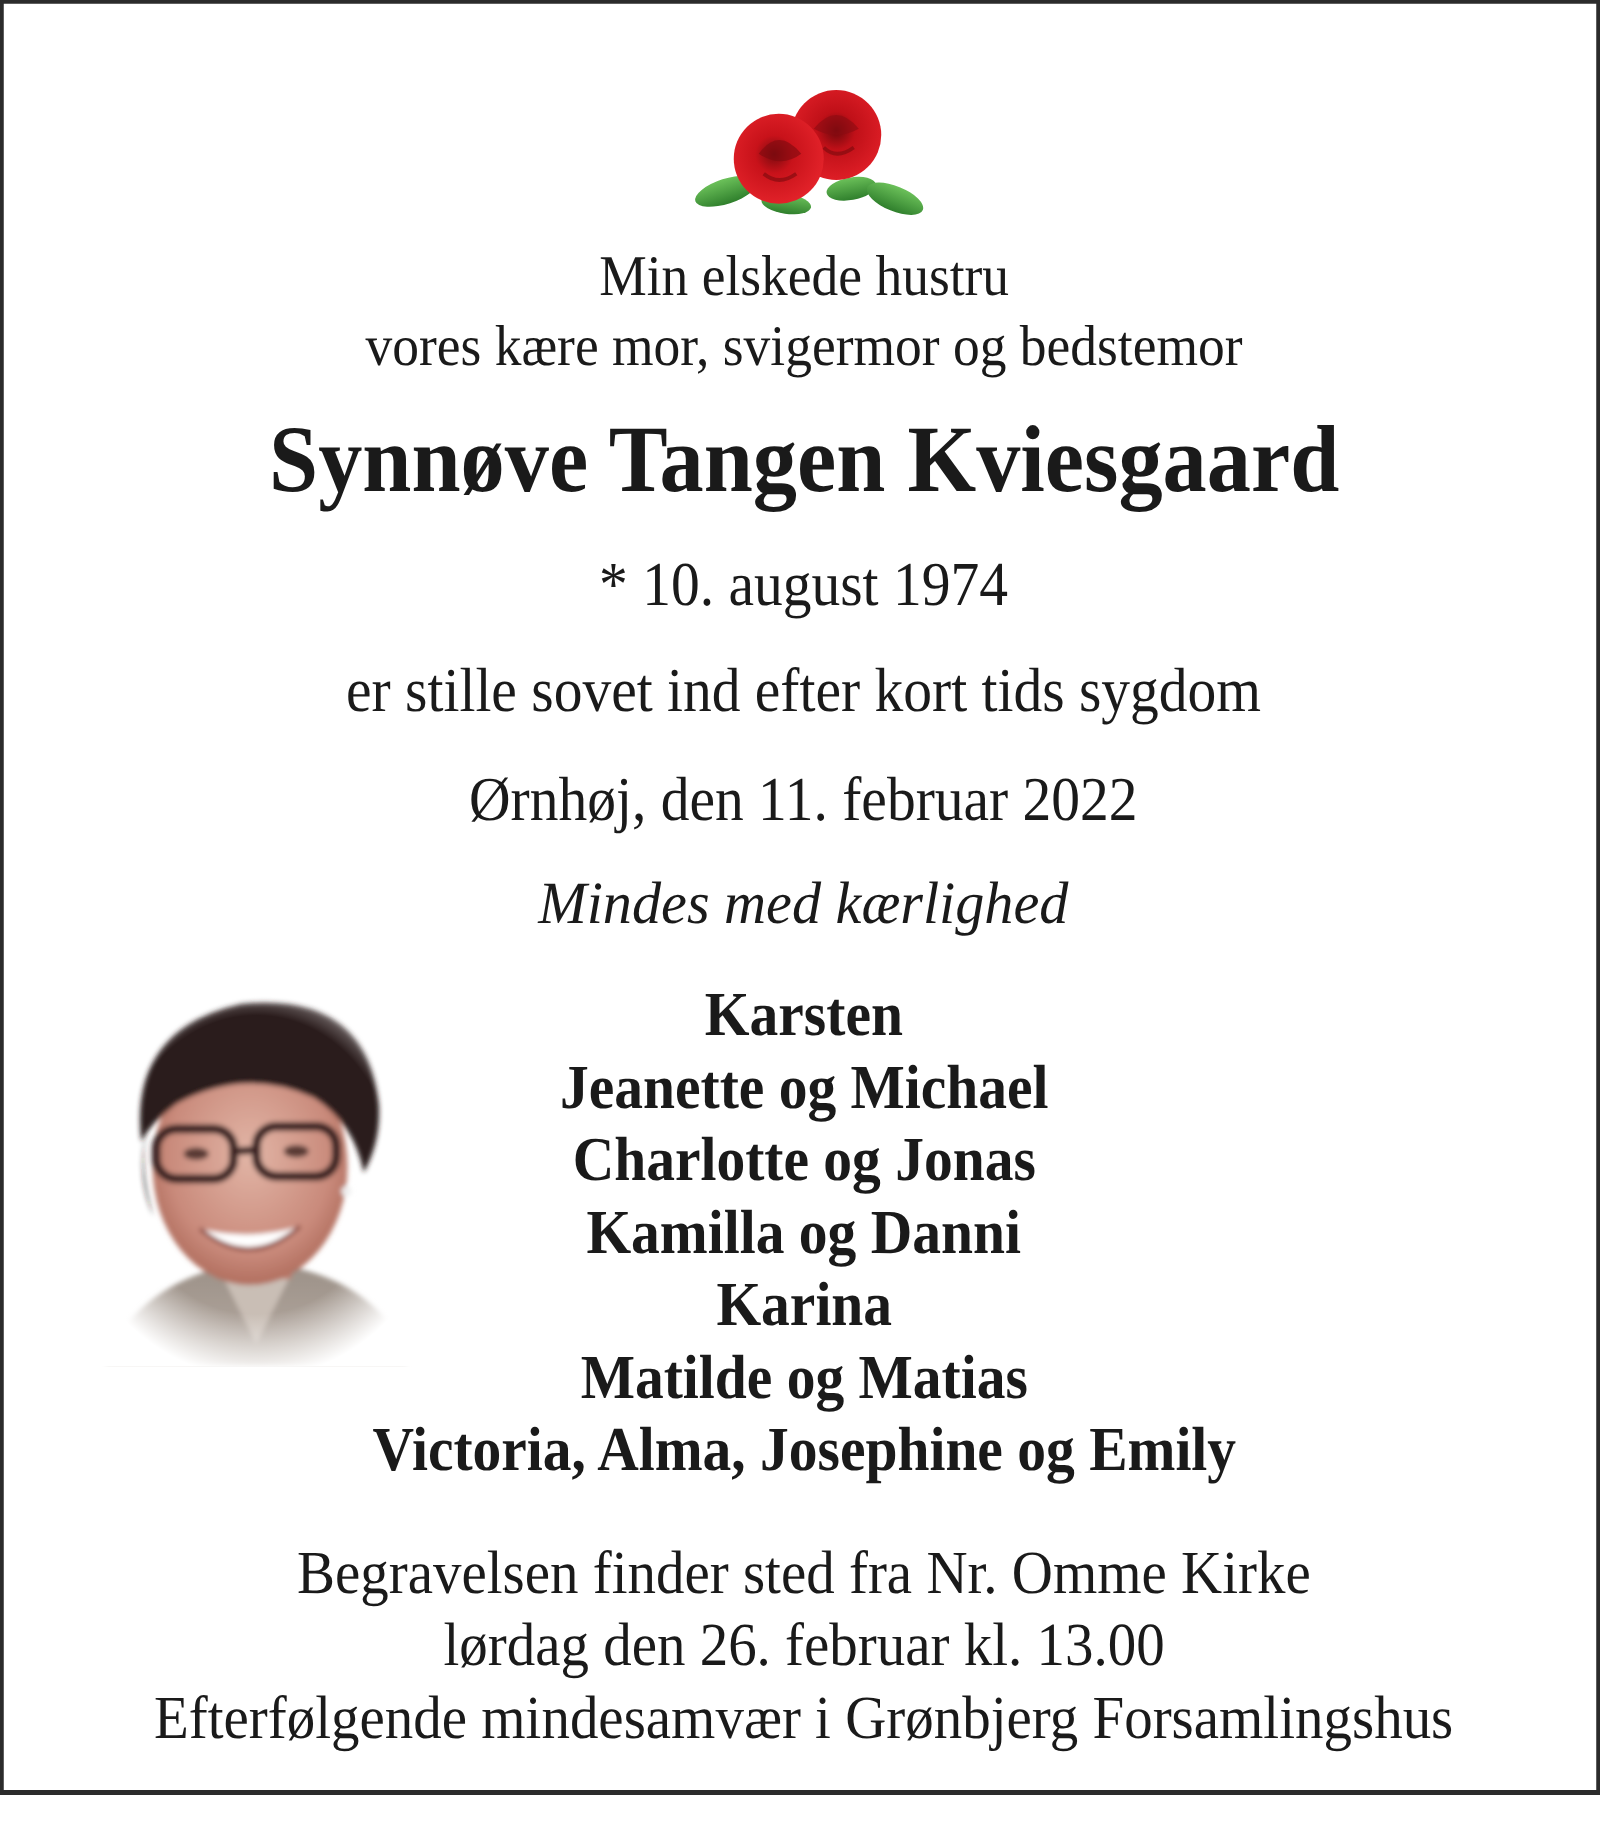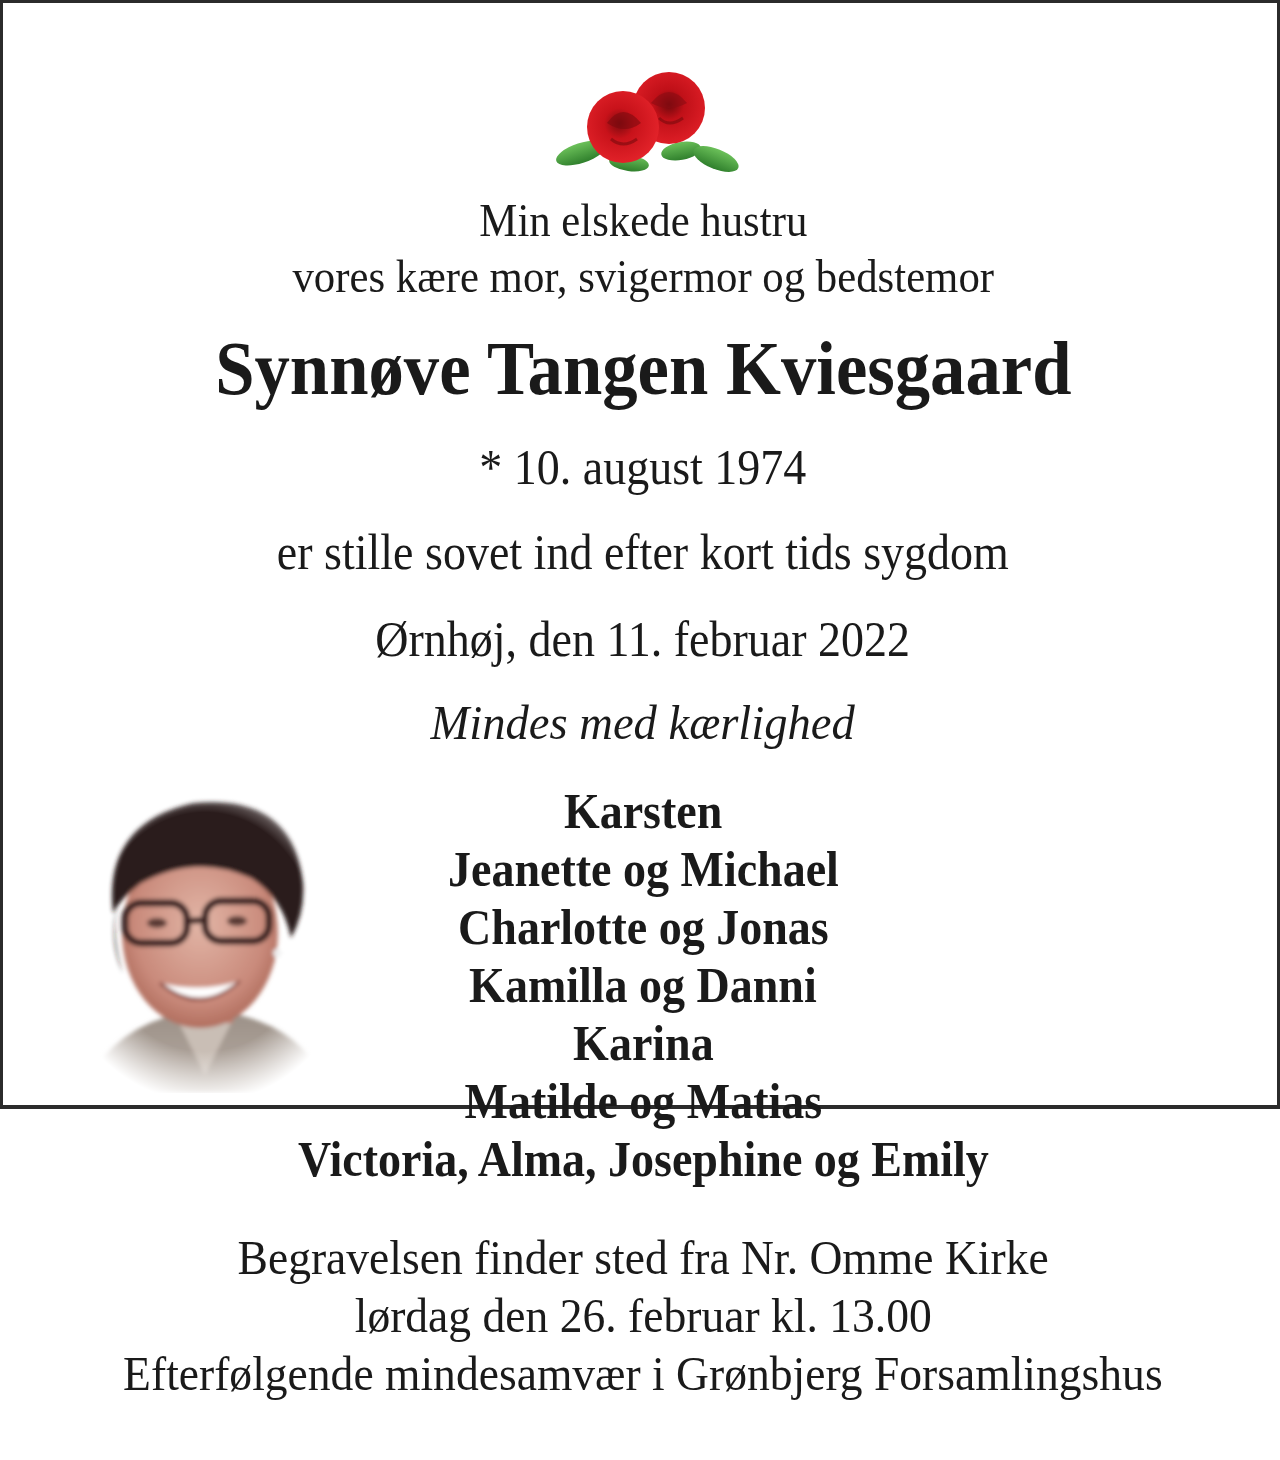--- a/index.html
+++ b/index.html
@@ -1,19 +1,19 @@
 <!DOCTYPE html>
 <html><head>
   <meta charset="utf-8">
   <style>
     * { box-sizing: border-box; margin: 0; padding: 0; }
     html, body { width: 1280px; height: 1460px; background: #ffffff; overflow: hidden; }
     body { position: relative; font-family: "Liberation Serif", serif; color: #1a1a1a; }
     .frame {
-      position: absolute; left: 0; top: 0; width: 1280px; height: 1109px;
+      position: absolute; left: 0; top: 0; width: 1280px; height: 1436px;
       border-left: 3px solid #2b2b2b; border-top: 3px solid #2b2b2b;
       border-right: 3px solid #2b2b2b; border-bottom: 4px solid #2b2b2b;
       background: #fff;
     }
     .line {
       position: absolute; left: 0; width: 1280px; text-align: center;
       white-space: nowrap; line-height: 1;
     }
     .line > span { display: inline-block; transform-origin: 50% 50%; }
     .intro { font-size: 46px; }

